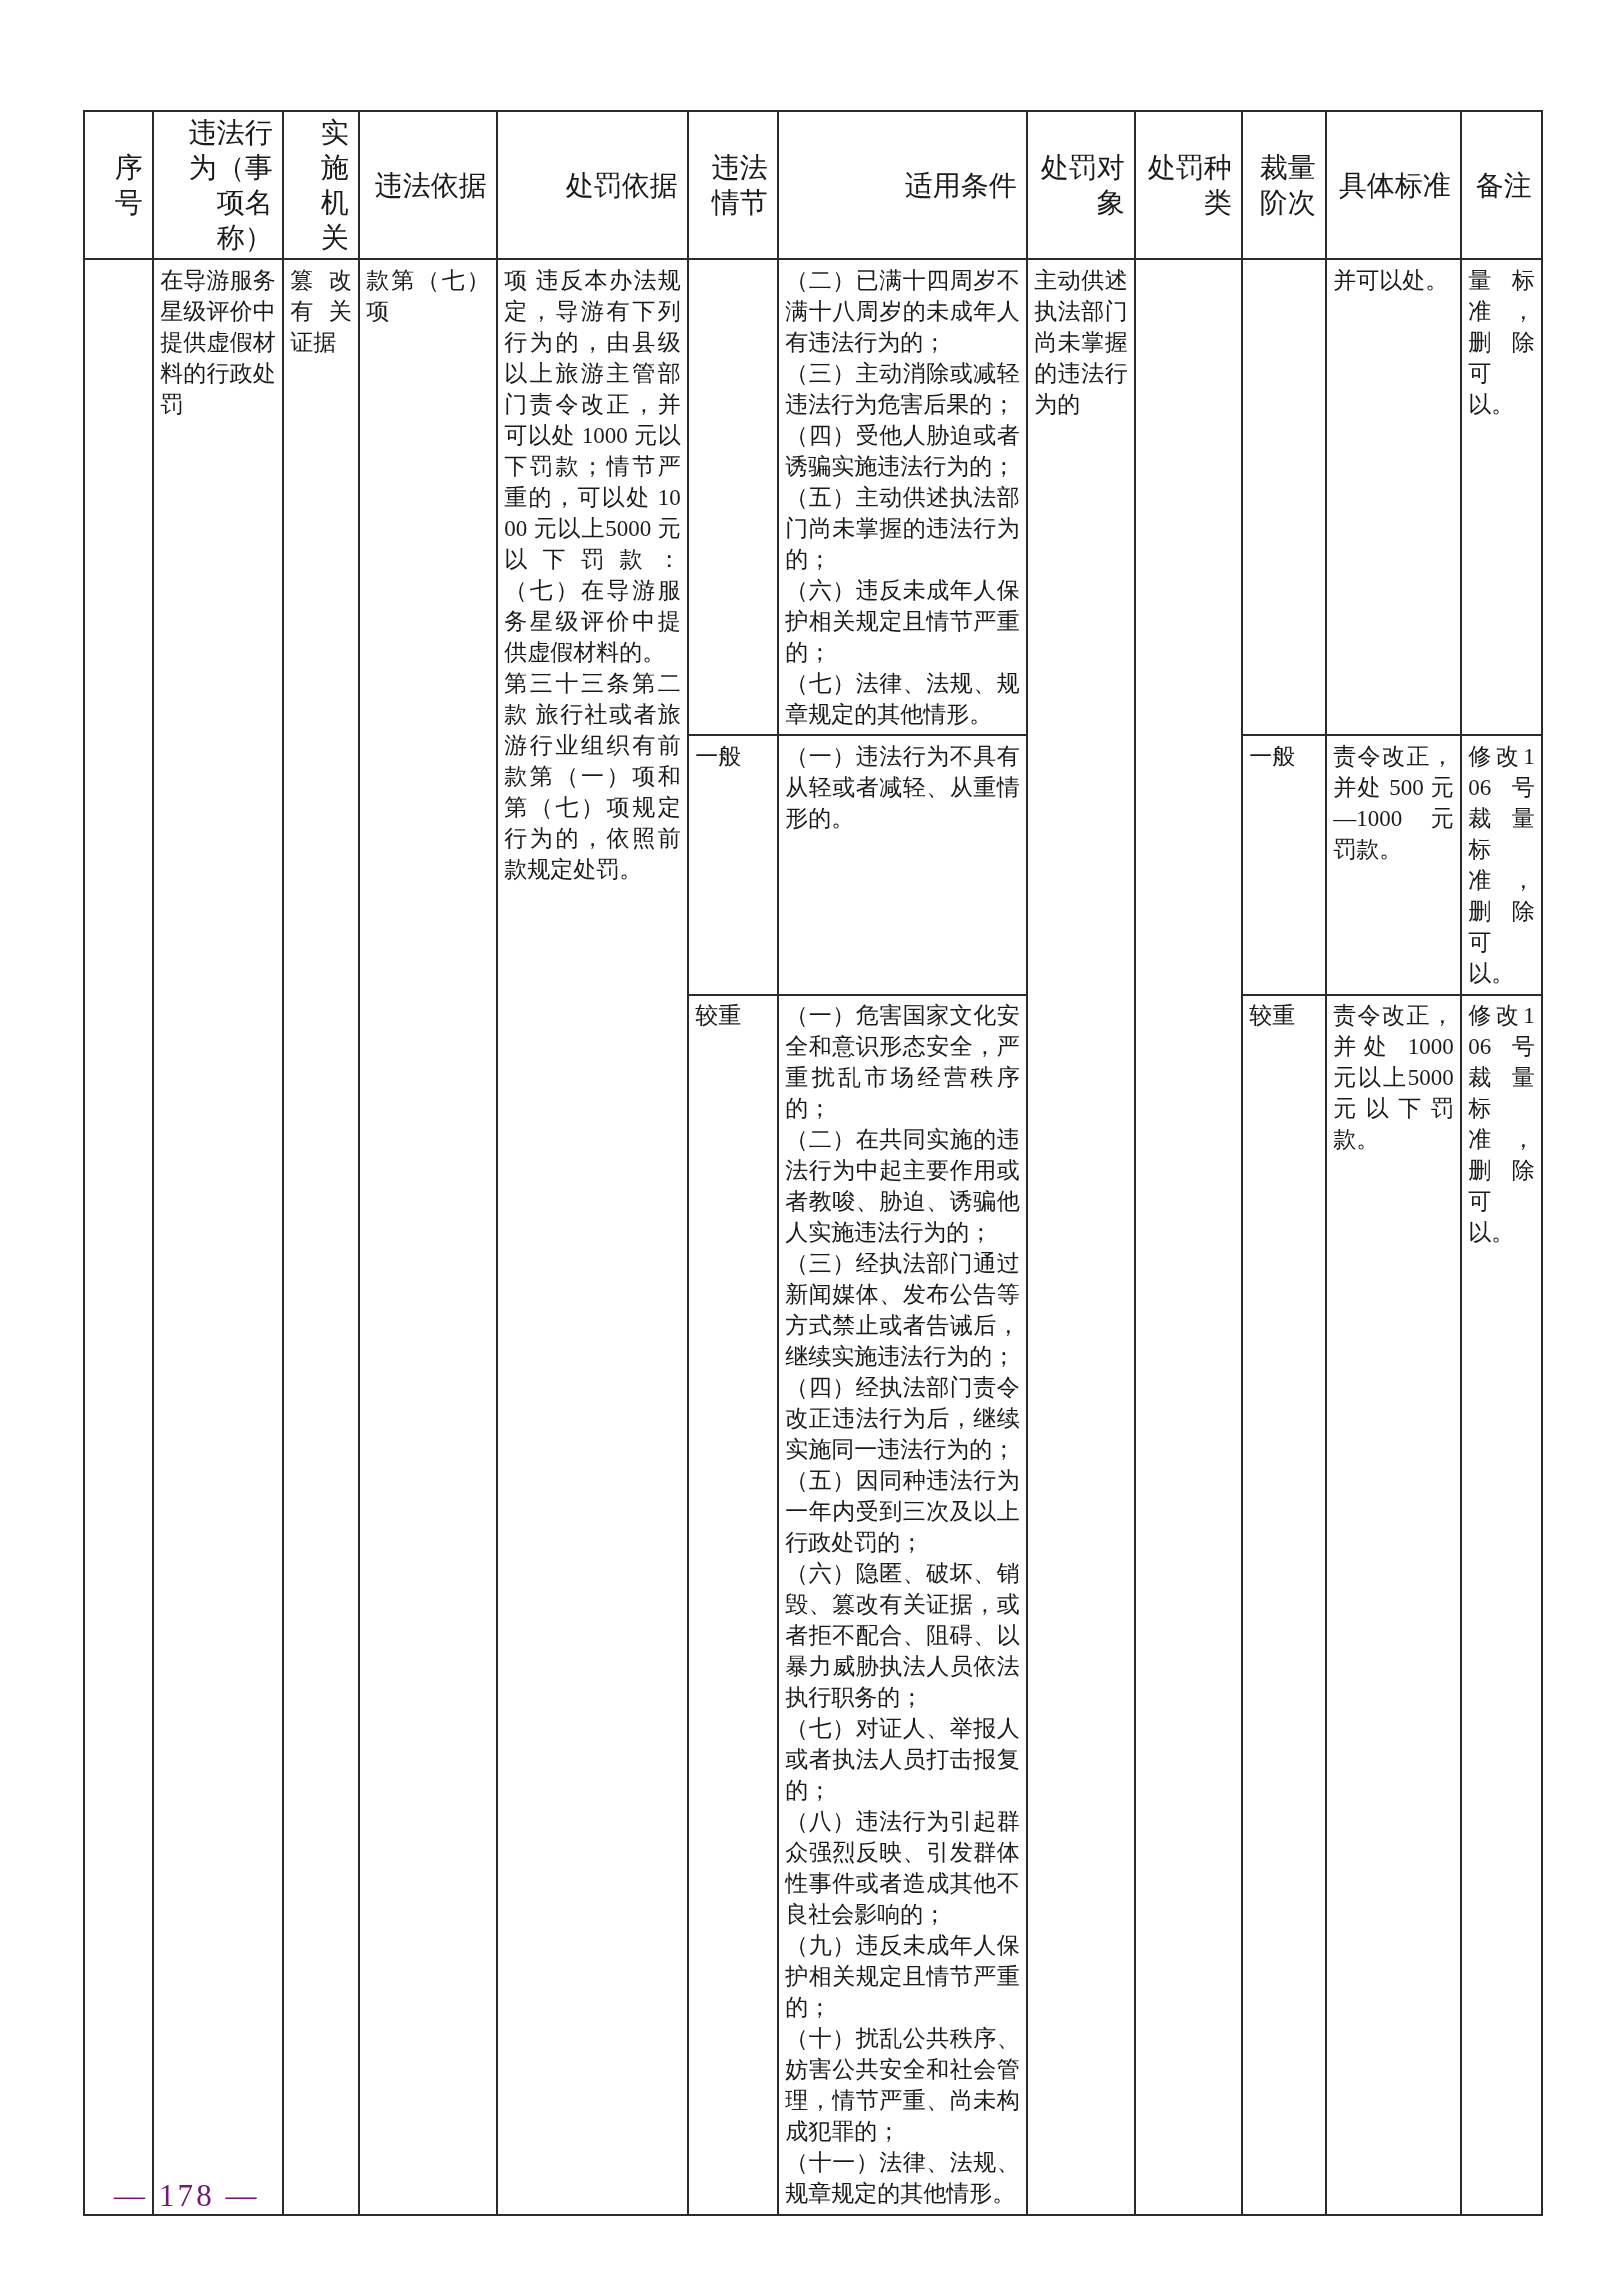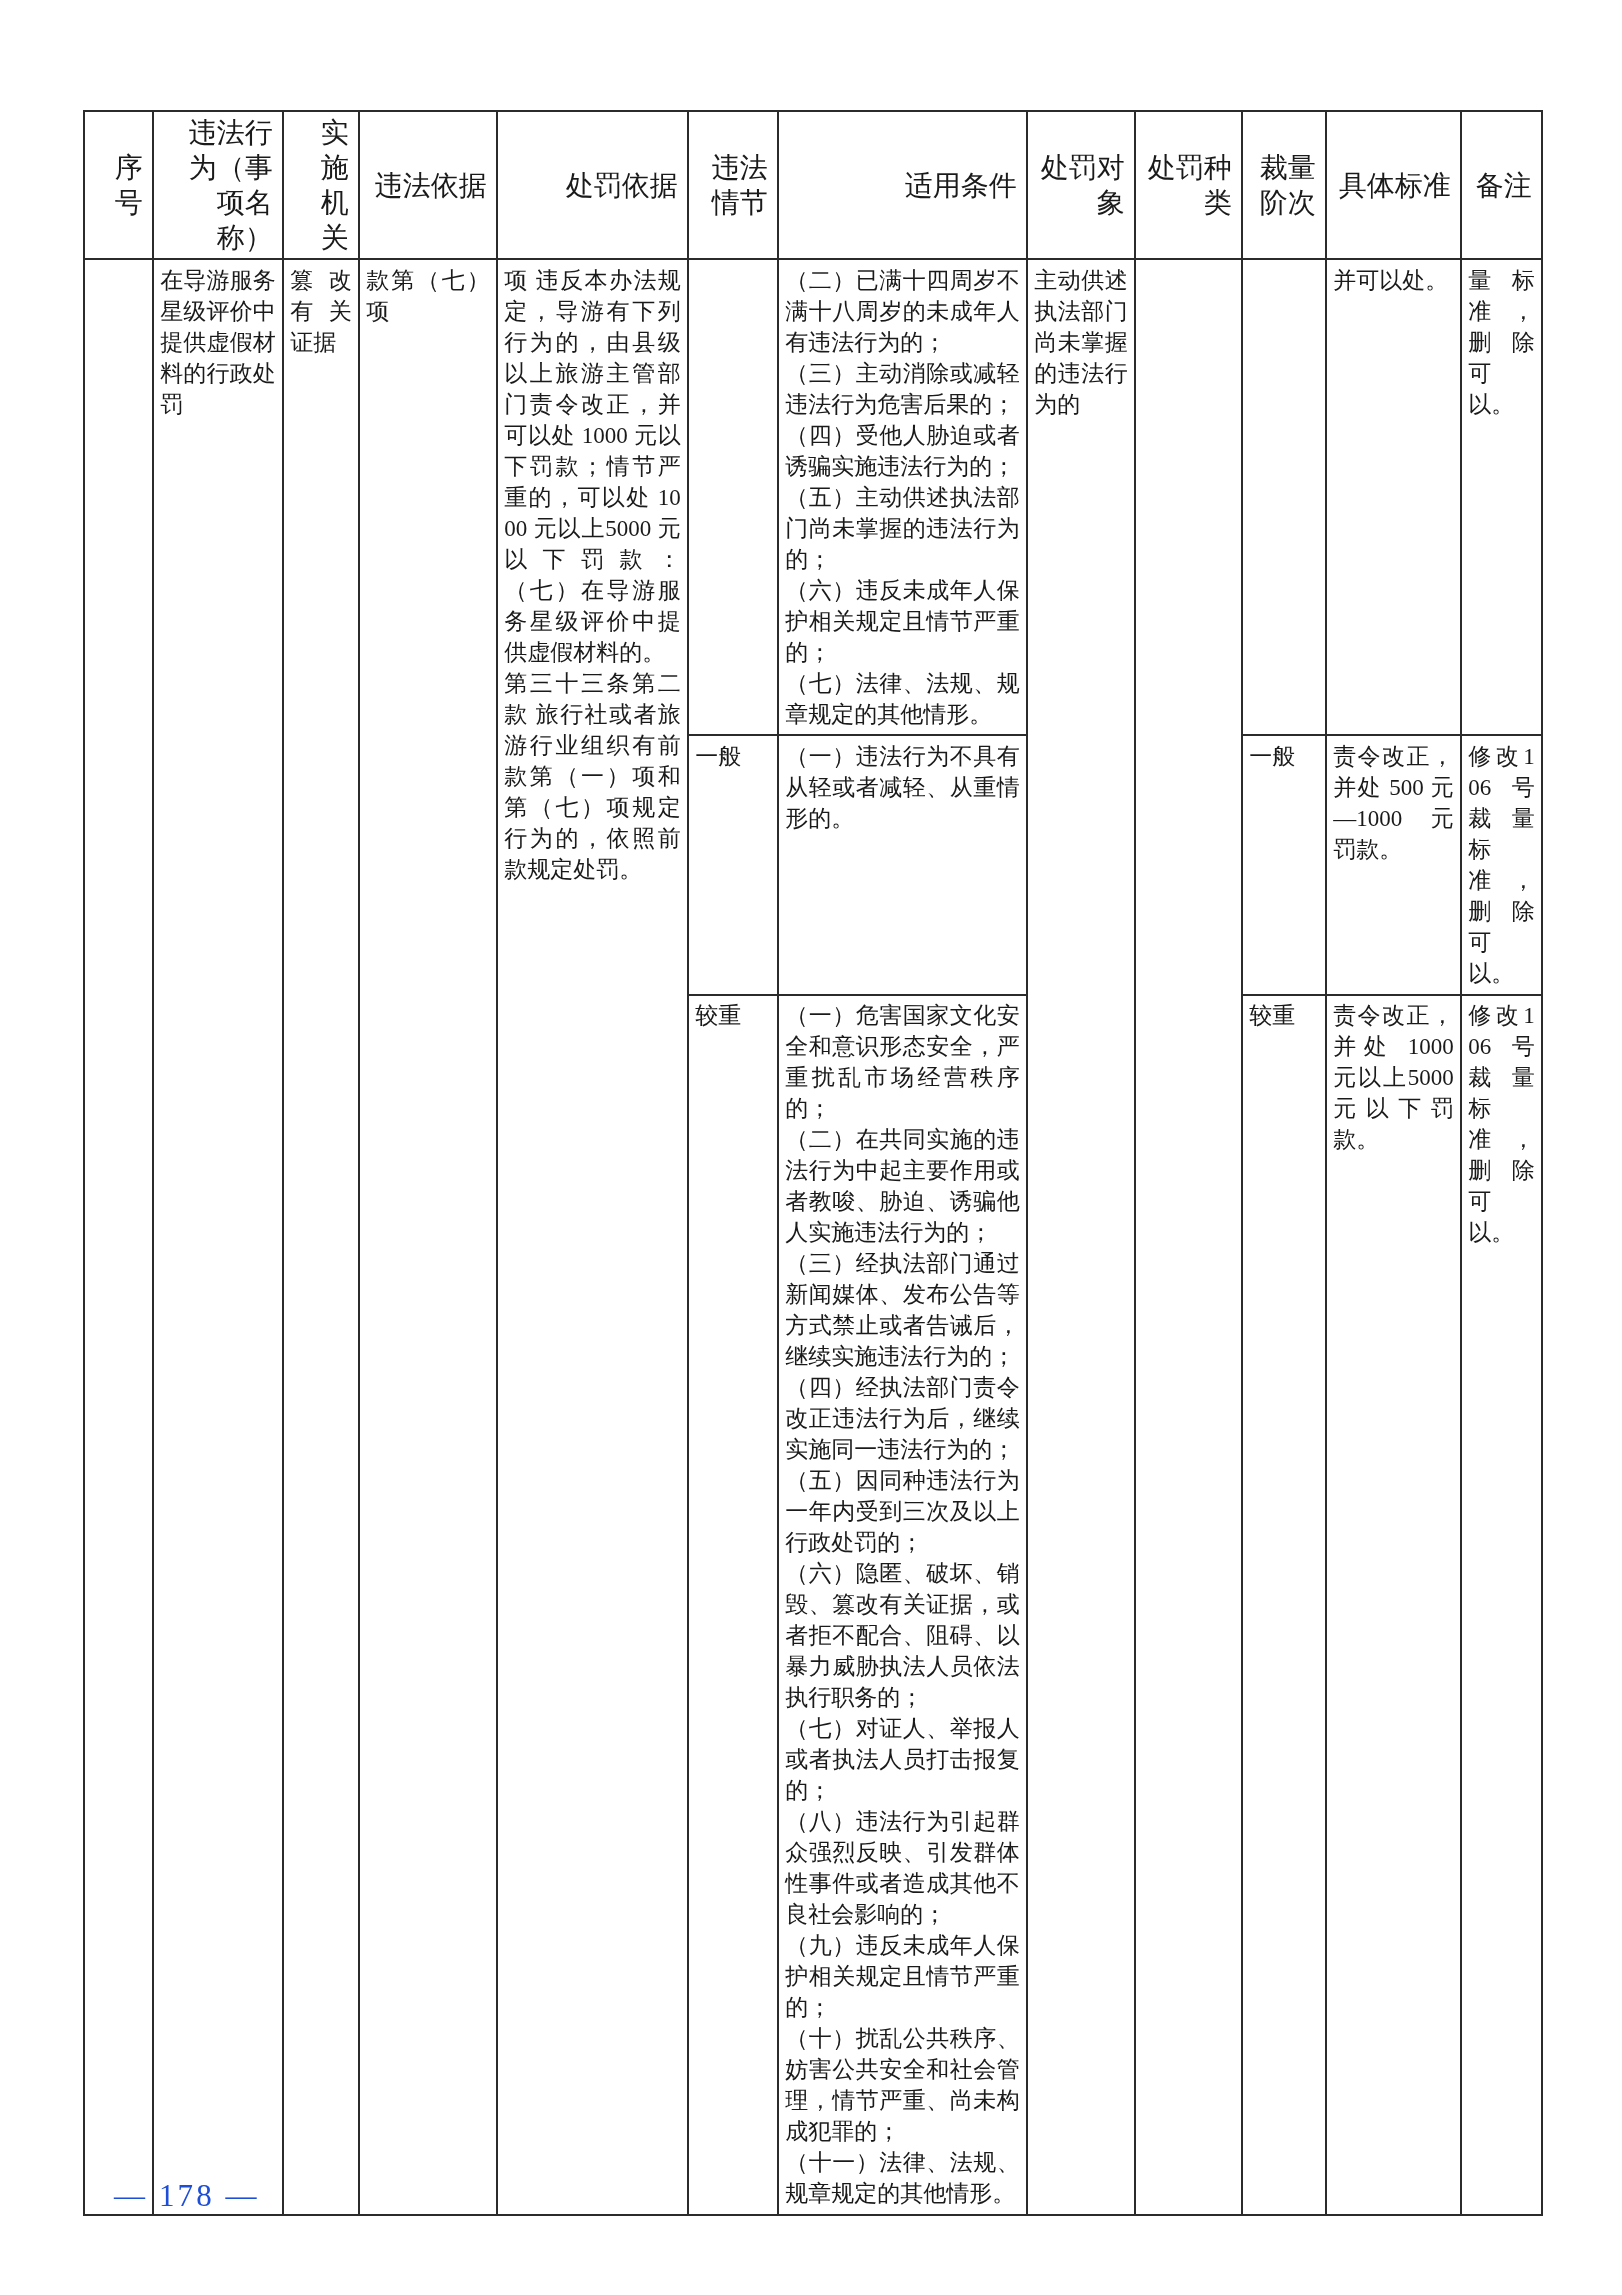--- a/index.html
+++ b/index.html
@@ -59,21 +59,21 @@
   }
   td.v-middle { vertical-align: middle; }
   td.remark-cell { font-size: 24px; }
 
   .page-footer {
     position: absolute;
     left: 114px;
     top: 2178px;
     font-size: 31px;
     letter-spacing: 3.1px;
-    color: #1d4ed8;
+    color: #701a75;
   }
 </style>
 </head>
 <body>
 
 <div class="page">
 
   <table class="penalty-table">
     <colgroup>
       <col style="width:69px">

